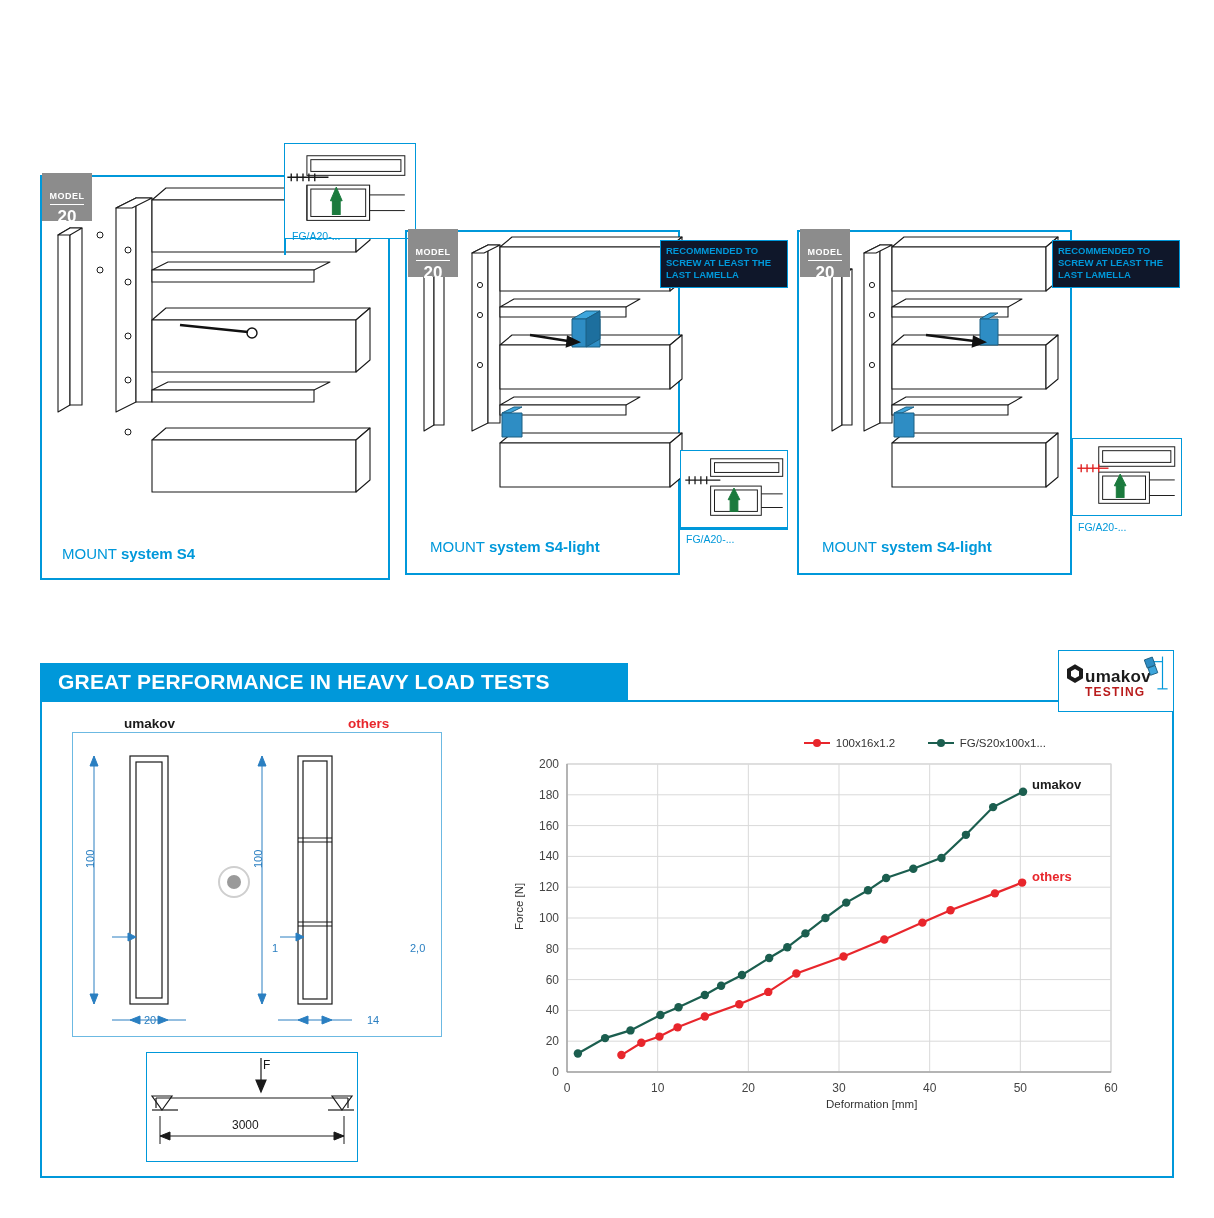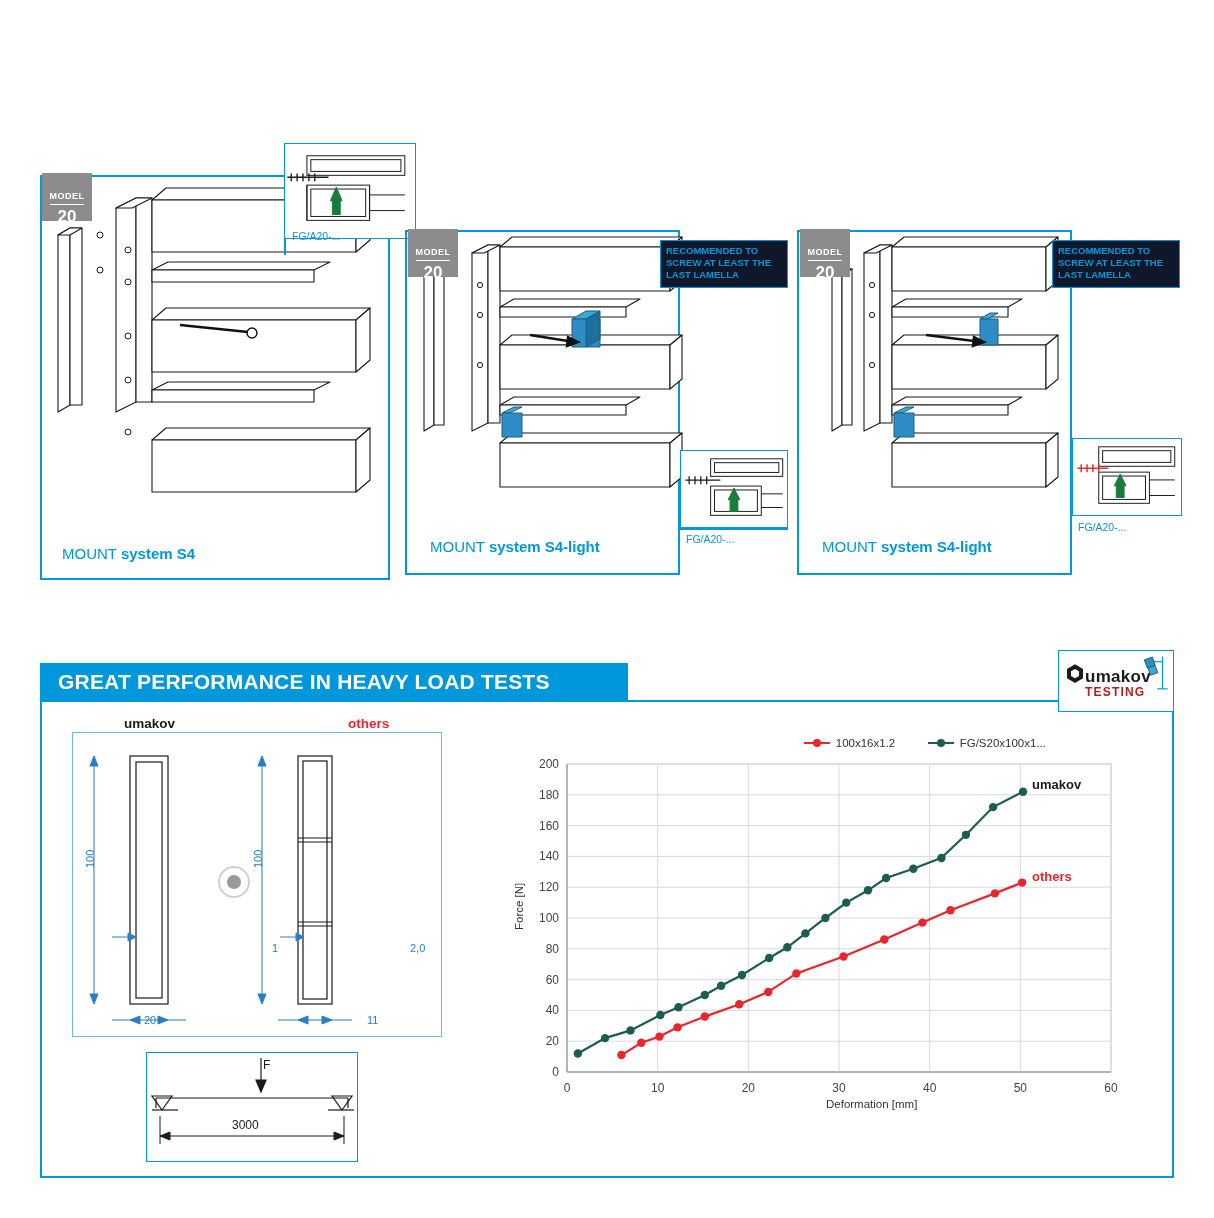--- a/index.html
+++ b/index.html
@@ -490,21 +490,21 @@
     <polygon points="226,288 236,284 236,292" fill="#2a7fc1"></polygon>
     <polygon points="260,288 250,284 250,292" fill="#2a7fc1"></polygon>
   </g>
 </svg>
 
 <div class="dim-text" style="left:84px; top:868px; transform:rotate(-90deg); transform-origin:left top;">100</div>
 <div class="dim-text" style="left:272px; top:942px;">1</div>
 <div class="dim-text" style="left:144px; top:1014px;">20</div>
 <div class="dim-text" style="left:252px; top:868px; transform:rotate(-90deg); transform-origin:left top;">100</div>
 <div class="dim-text" style="left:410px; top:942px;">2,0</div>
-<div class="dim-text" style="left:367px; top:1014px;">11</div>
+<div class="dim-text" style="left:367px; top:1014px;">14</div>
 
 <div style="position:absolute; left:146px; top:1052px; width:212px; height:110px; border:1.5px solid #0098da; box-sizing:border-box; background:#fff;"></div>
 <svg style="position:absolute; left:146px; top:1052px; width:212px; height:110px;" viewBox="0 0 212 110">
   <g stroke="#1a1a1a" stroke-width="1.2" fill="none">
     <line x1="115" y1="6" x2="115" y2="34"></line>
     <polygon points="115,40 110,28 120,28" fill="#1a1a1a"></polygon>
     <path d="M10 46 L202 46"></path>
     <path d="M10 46 L10 56 M202 46 L202 56"></path>
     <polygon points="16,58 26,44 6,44" fill="none"></polygon>
     <polygon points="196,58 206,44 186,44" fill="none"></polygon>

